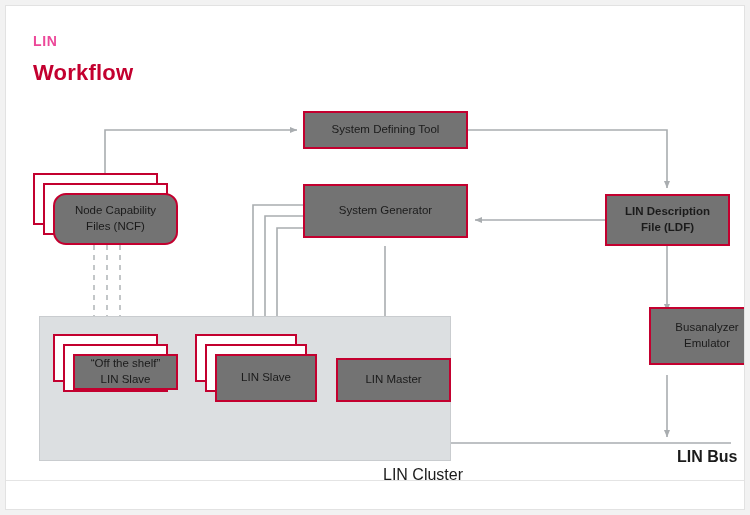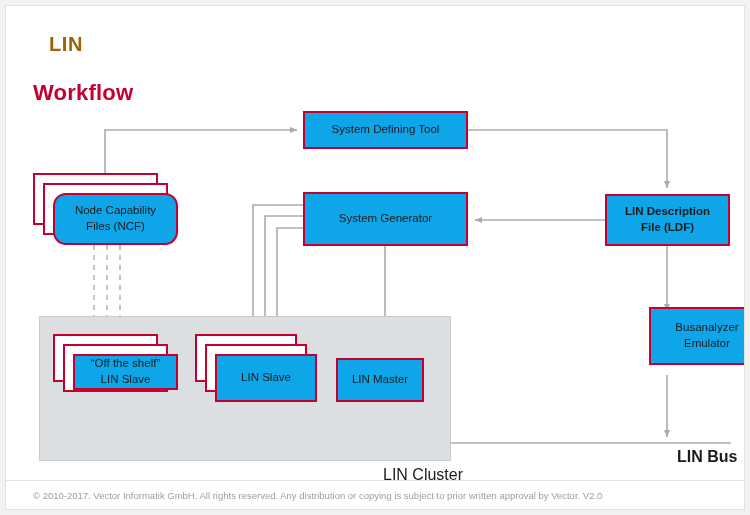--- a/index.html
+++ b/index.html
@@ -19,36 +19,35 @@
     width: 740px;
     height: 505px;
     background: #ffffff;
     border: 1px solid #e2e2e2;
     box-sizing: border-box;
     overflow: hidden;
   }
   
   #kicker {
     position: absolute;
-    left: 43px;
+    left: 27px;
     top: 27px;
-    font-size: 20px;
+    font-size: 14px;
     font-weight: bold;
     letter-spacing: .6px;
-    color: #a16207;
+    color: #ec4899;
   }
   #title {
     position: absolute;
     left: 27px;
     top: 54px;
     font-size: 22px;
     font-weight: bold;
     letter-spacing: .2px;
     color: #c3002f;
-    margin-top: 20px;
   }
   
   #footer-rule {
     position: absolute;
     left: 0;
     top: 474px;
     width: 740px;
     height: 1px;
     background: #e4e4e4;
   }
@@ -65,21 +64,21 @@
     position: absolute;
     left: 0;
     top: 0;
     width: 740px;
     height: 505px;
   }
   
   .node {
     position: absolute;
     box-sizing: border-box;
-    background: #0ea5e9;
+    background: #737373;
     border: 2px solid #c3002f;
     display: flex;
     align-items: center;
     justify-content: center;
     text-align: center;
     font-size: 11.5px;
     color: #1b1b1b;
     line-height: 1.35;
     z-index: 5;
   }
@@ -177,21 +176,21 @@
     <span class="lbl">System Defining Tool</span>
   </div>
 
   <div class="stack-back" id="s1-node_capability_files" style="left: 27px; top: 167px; width: 125px; height: 52px;"></div>
   <div class="stack-back" id="s2-node_capability_files" style="left: 37px; top: 177px; width: 125px; height: 52px;"></div>
   <div class="node" id="n-node_capability_files" style="left: 47px; top: 187px; width: 125px; height: 52px; border-radius: 13px;">
     <span class="lbl">Node Capability
 Files (NCF)</span>
   </div>
 
-  <div class="node" id="n-system_generator" style="left: 297px; top: 186px; width: 165px; height: 54px; text-align: right;">
+  <div class="node" id="n-system_generator" style="left: 297px; top: 178px; width: 165px; height: 54px; text-align: right;">
     <span class="lbl">System Generator</span>
   </div>
 
   <div class="node" id="n-lin_description_file" style="left: 599px; top: 188px; width: 125px; height: 52px; font-weight: bold;">
     <span class="lbl">LIN Description
 File (LDF)</span>
   </div>
 
   <div class="node" id="n-busanalyzer_emulator" style="left: 599px; top: 301px; width: 116px; height: 58px; margin-left: 44px;">
     <span class="lbl">Busanalyzer
@@ -204,22 +203,21 @@
     <span class="lbl">“Off the shelf”
 LIN Slave</span>
   </div>
 
   <div class="stack-back" id="s1-lin_slave" style="left: 189px; top: 328px; width: 102px; height: 48px;"></div>
   <div class="stack-back" id="s2-lin_slave" style="left: 199px; top: 338px; width: 102px; height: 48px;"></div>
   <div class="node" id="n-lin_slave" style="left: 209px; top: 348px; width: 102px; height: 48px;">
     <span class="lbl">LIN Slave</span>
   </div>
 
-  <div class="node" id="n-lin_master" style="left: 330px; top: 352px; width: 88px; height: 44px;">
+  <div class="node" id="n-lin_master" style="left: 330px; top: 352px; width: 115px; height: 44px;">
     <span class="lbl">LIN Master</span>
   </div>
 
   <div class="edge-label" id="cluster-label" style="left: 377px; top: 460px; font-weight: normal;">LIN Cluster</div>
   <div class="edge-label" id="bus-label" style="left: 671px; top: 442px; font-weight: bold;">LIN Bus</div>
 
   <div id="footer-rule"></div>
-  <div id="footer">© 2010-2017. Vector Informatik GmbH. All rights reserved. Any distribution or copying is subject to prior written approval by Vector. V2.0</div>
 </div>
 
 </body></html>

